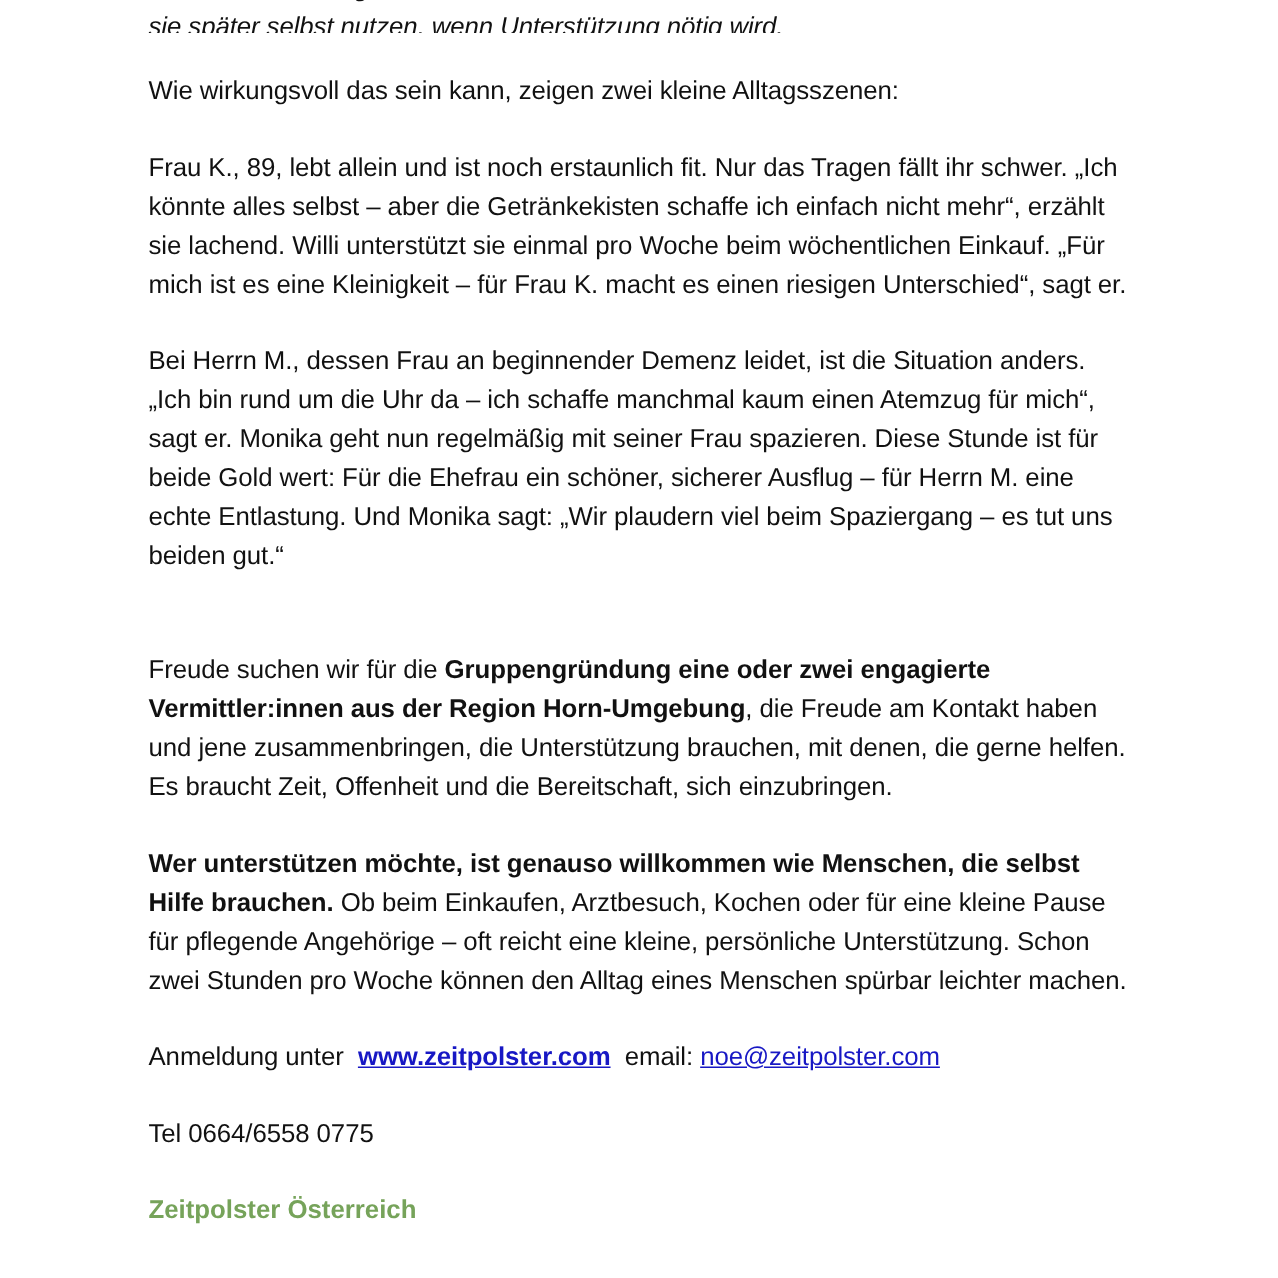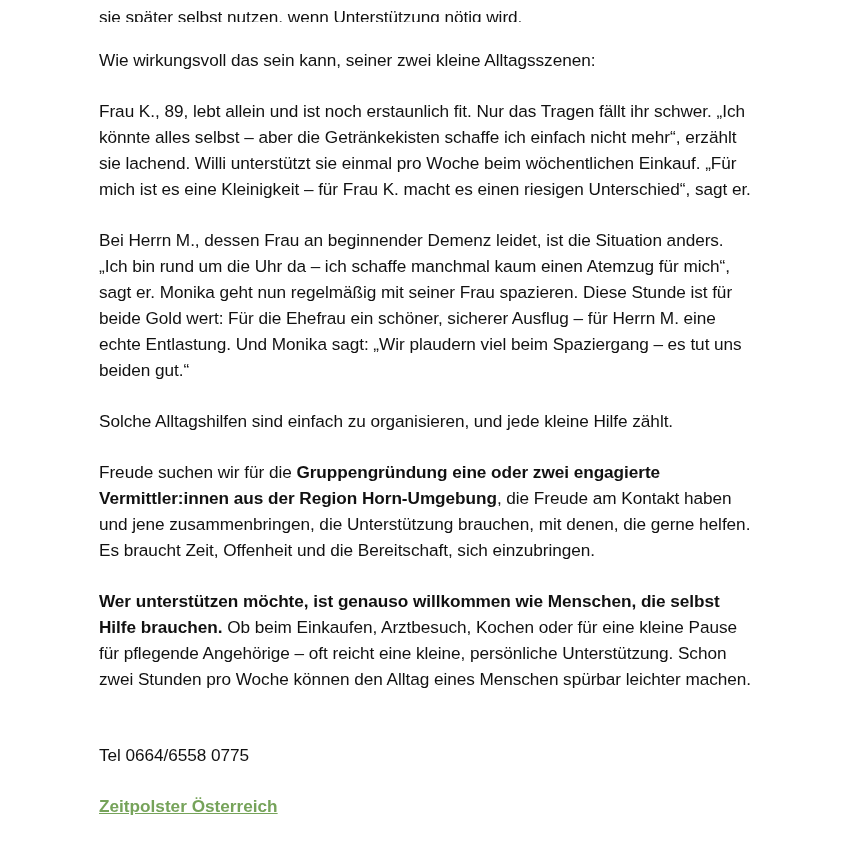--- a/index.html
+++ b/index.html
@@ -26,20 +26,21 @@
     padding: 0 100px 0 99px;
   }
 
   
   .clipped-top {
     position: relative;
     margin: 0;
     padding: 0;
     height: 22px;
     overflow: hidden;
+    font-style: italic;
   }
   .clipped-top .inner {
     position: absolute;
     left: 0;
     top: -22px;
     width: 653px;
   }
 
   p.para {
     margin: 0;
@@ -60,63 +61,65 @@
     text-decoration: underline;
   }
   a.link.bold { font-weight: bold; }
 
   .green-head {
     margin: 0;
     font-size: 17.2px;
     line-height: 26px;
     font-weight: bold;
     color: #76a35a;
-    text-decoration: underline;
   }
 
   .nowrap { white-space: nowrap; }
 </style>
 </head>
 <body>
 
 <div id="page">
 
   <div class="clipped-top">
     <div class="inner">
       <p class="para">aufbauen und Zeitguthaben sammeln, das</p>
       <p class="para">sie später selbst nutzen, wenn Unterstützung nötig wird.</p>
     </div>
   </div>
 
   <div class="gap-para"></div>
 
-  <p class="para">Wie wirkungsvoll das sein kann, seiner zwei kleine Alltagsszenen:</p>
+  <p class="para">Wie wirkungsvoll das sein kann, zeigen zwei kleine Alltagsszenen:</p>
 
   <div class="gap-para"></div>
 
   <p class="para">Frau K., 89, lebt allein und ist noch erstaunlich fit. Nur das Tragen fällt ihr schwer. „Ich könnte alles selbst – aber die Getränkekisten schaffe ich einfach nicht mehr“, erzählt sie lachend. Willi unterstützt sie einmal pro Woche beim wöchentlichen Einkauf. „Für mich ist es eine Kleinigkeit – für Frau K. macht es einen riesigen Unterschied“, sagt er.</p>
 
   <div class="gap-para"></div>
 
   <p class="para">Bei Herrn M., dessen Frau an beginnender Demenz leidet, ist die Situation anders. „Ich bin rund um die Uhr da – ich schaffe manchmal kaum einen Atemzug für mich“, sagt er. Monika geht nun regelmäßig mit seiner Frau spazieren. Diese Stunde ist für beide Gold wert: Für die Ehefrau ein schöner, sicherer Ausflug – für Herrn M. eine echte Entlastung. Und Monika sagt: „Wir plaudern viel beim Spaziergang – es tut uns beiden gut.“</p>
 
   <div class="gap-para"></div>
 
-  <p class="para">Solche Alltagshilfen sind einfach zu organisieren, und jede kleine Hilfe zählt.</p>
 
   <div class="gap-para"></div>
 
   <p class="para"><span>Freude suchen wir für die </span><b>Gruppengründung eine oder zwei engagierte Vermittler:innen aus der Region Horn-Umgebung</b><span>, die Freude am Kontakt haben und jene zusammenbringen, die Unterstützung brauchen, mit denen, die gerne helfen. Es braucht Zeit, Offenheit und die Bereitschaft, sich einzubringen.</span></p>
 
   <div class="gap-para"></div>
 
   <p class="para"><b>Wer unterstützen möchte, ist genauso willkommen wie Menschen, die selbst Hilfe brauchen.</b><span> Ob beim Einkaufen, Arztbesuch, Kochen oder für eine kleine Pause für pflegende Angehörige – oft reicht eine kleine, persönliche Unterstützung. Schon zwei Stunden pro Woche können den Alltag eines Menschen spürbar leichter machen.</span></p>
 
   <div class="gap-para"></div>
 
+  <p class="para"><span>Anmeldung unter</span>&nbsp;
+    <a class="link bold nowrap" href="#">www.zeitpolster.com</a>&nbsp;
+    <span>email:</span>
+    <a class="link nowrap" href="#">noe@zeitpolster.com</a></p>
 
   <div class="gap-para"></div>
 
   <p class="para">Tel 0664/6558 0775</p>
 
   <div class="gap-para"></div>
 
   <p class="green-head">Zeitpolster Österreich</p>
 
   <div class="gap-small"></div>

